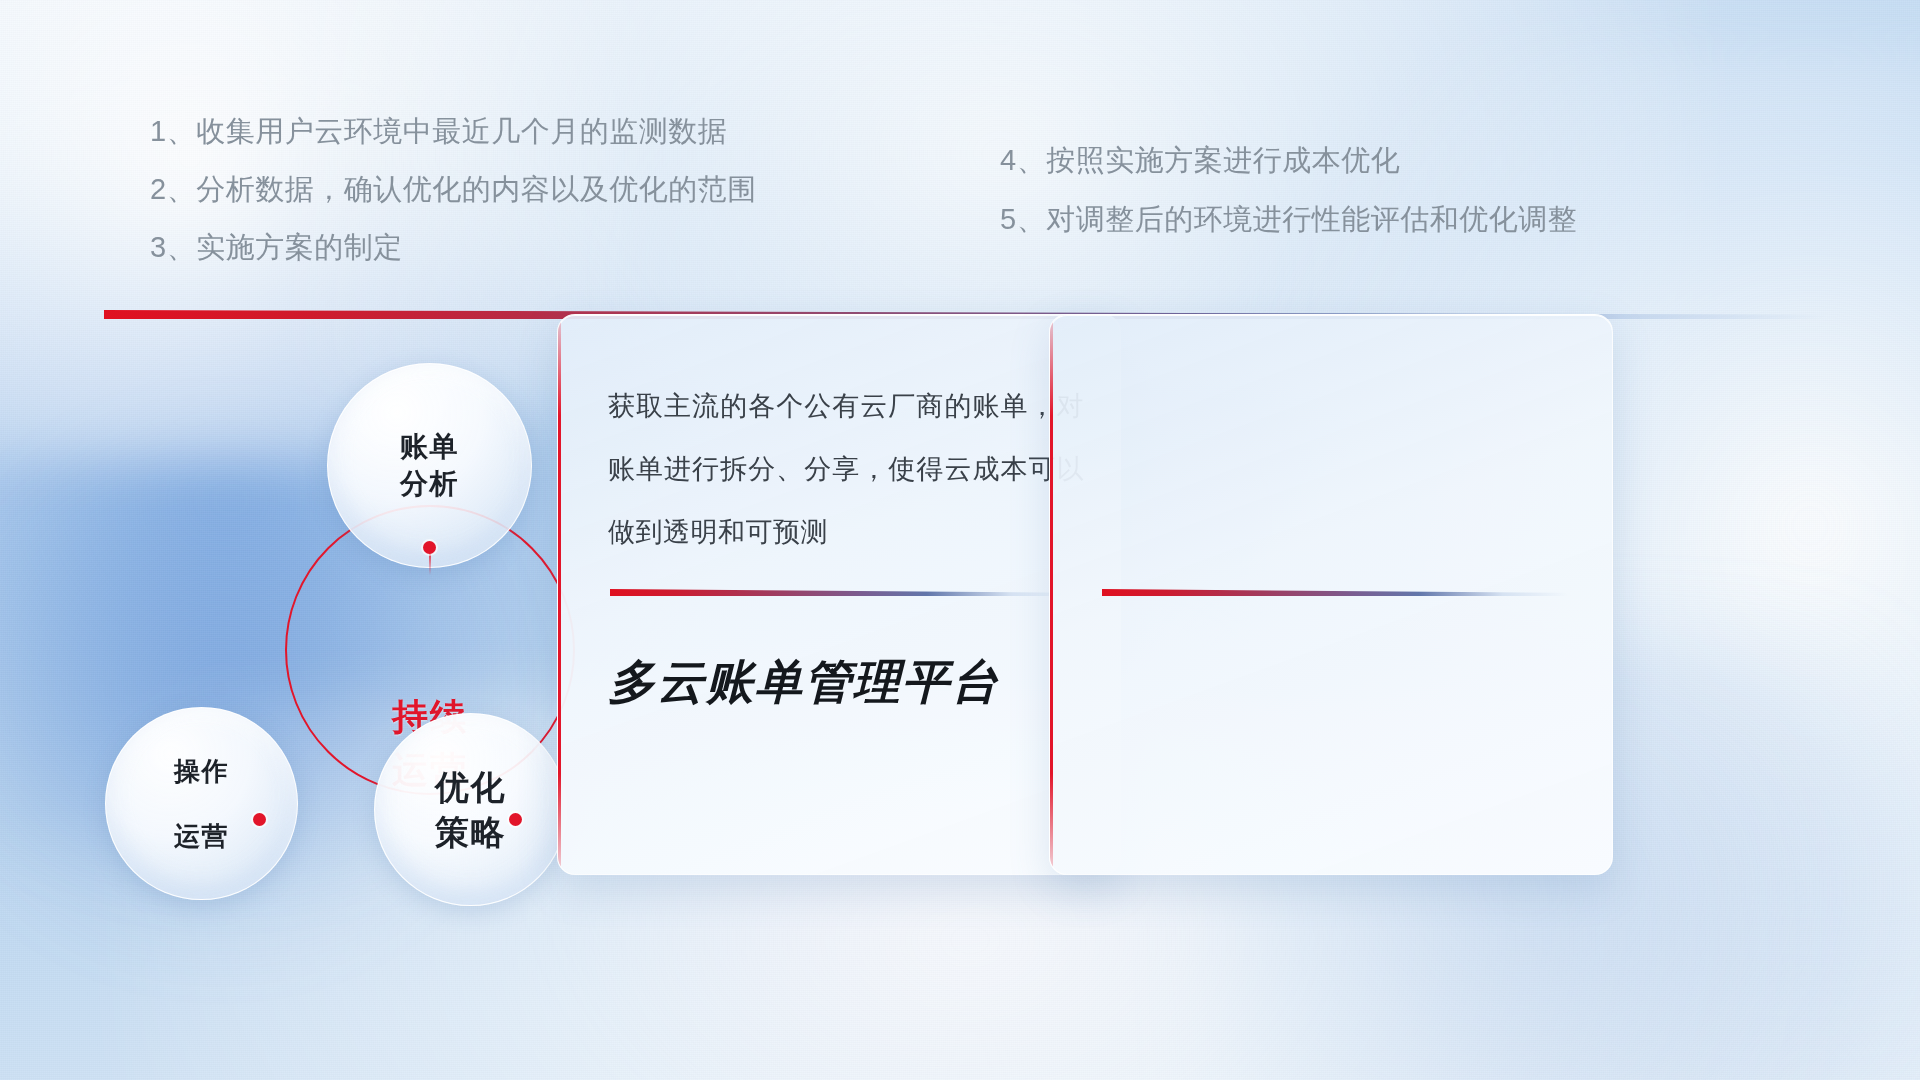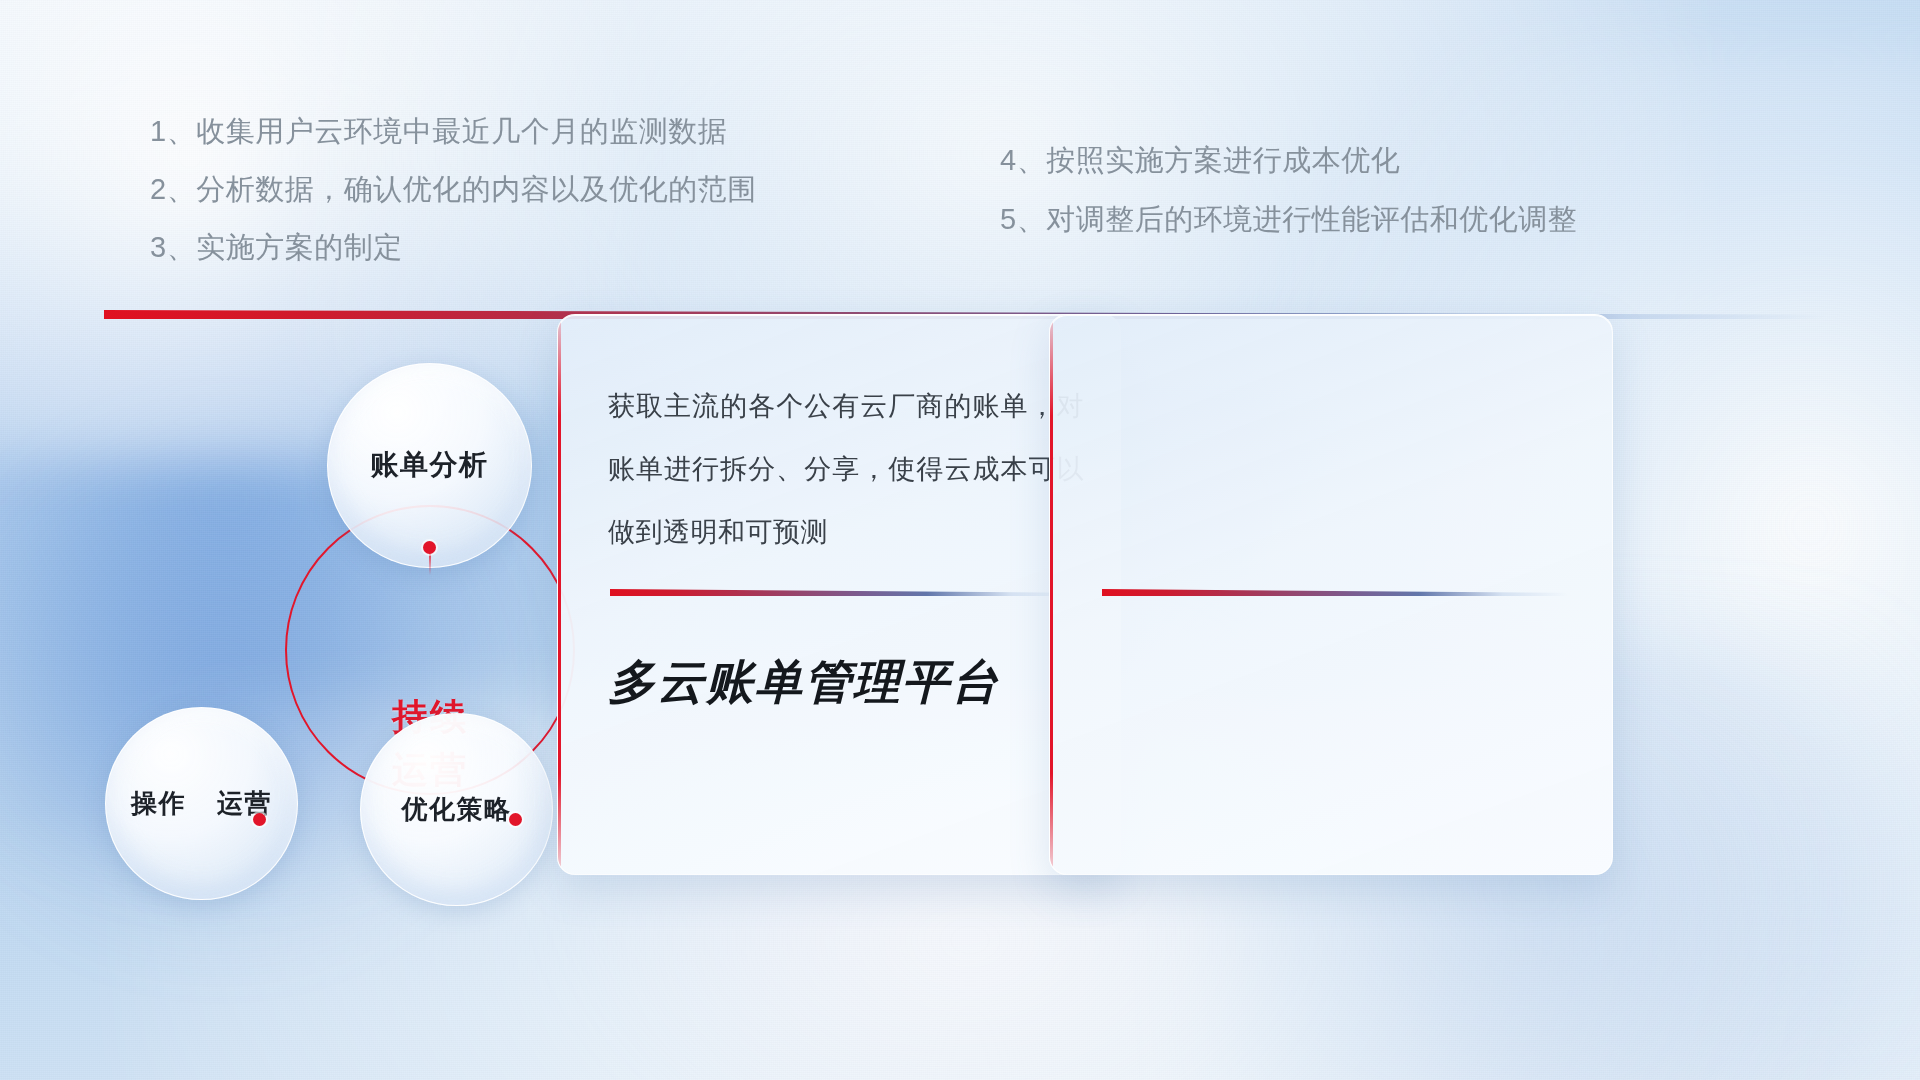--- a/index.html
+++ b/index.html
@@ -125,29 +125,29 @@
   .bubble{
     position:absolute;
     border-radius:50%;
     background:
       radial-gradient(circle at 34% 24%,rgba(255,255,255,.99) 0%,rgba(250,252,255,.93) 42%,rgba(233,241,250,.86) 72%,rgba(222,234,247,.80) 100%);
     border:1.6px solid rgba(255,255,255,.92);
     box-shadow:
       0 6px 22px rgba(90,130,180,.22),
       inset 0 -10px 24px rgba(180,205,235,.42),
       inset 0 8px 18px rgba(255,255,255,.95);
-    display:flex; flex-direction:row; align-items:center; justify-content:center;
+    display:flex; flex-direction:column; align-items:center; justify-content:center;
     color:#1d2229;
     font-weight:700;
     letter-spacing:1.5px;
     line-height:1.32;
   }
   .bub-top{ left:232px; top:18px;  width:205px; height:205px; font-size:28px; }
   .bub-bl { left:10px;  top:362px; width:193px; height:193px; font-size:26px;gap:31px; }
-  .bub-br { left:265px; top:368px; width:193px; height:193px; font-size:26px; }
+  .bub-br { left:279px; top:368px; width:193px; height:193px; font-size:34px; }
 
   .dot{
     position:absolute; width:13px; height:13px; border-radius:50%;
     background:#e2152a;
     box-shadow:0 0 0 2px rgba(255,255,255,.6);
   }
   .dot-top{ left:328px; top:196px; }
   .dot-bl { left:158px; top:468px; }
   .dot-br { left:414px; top:468px; }
 

